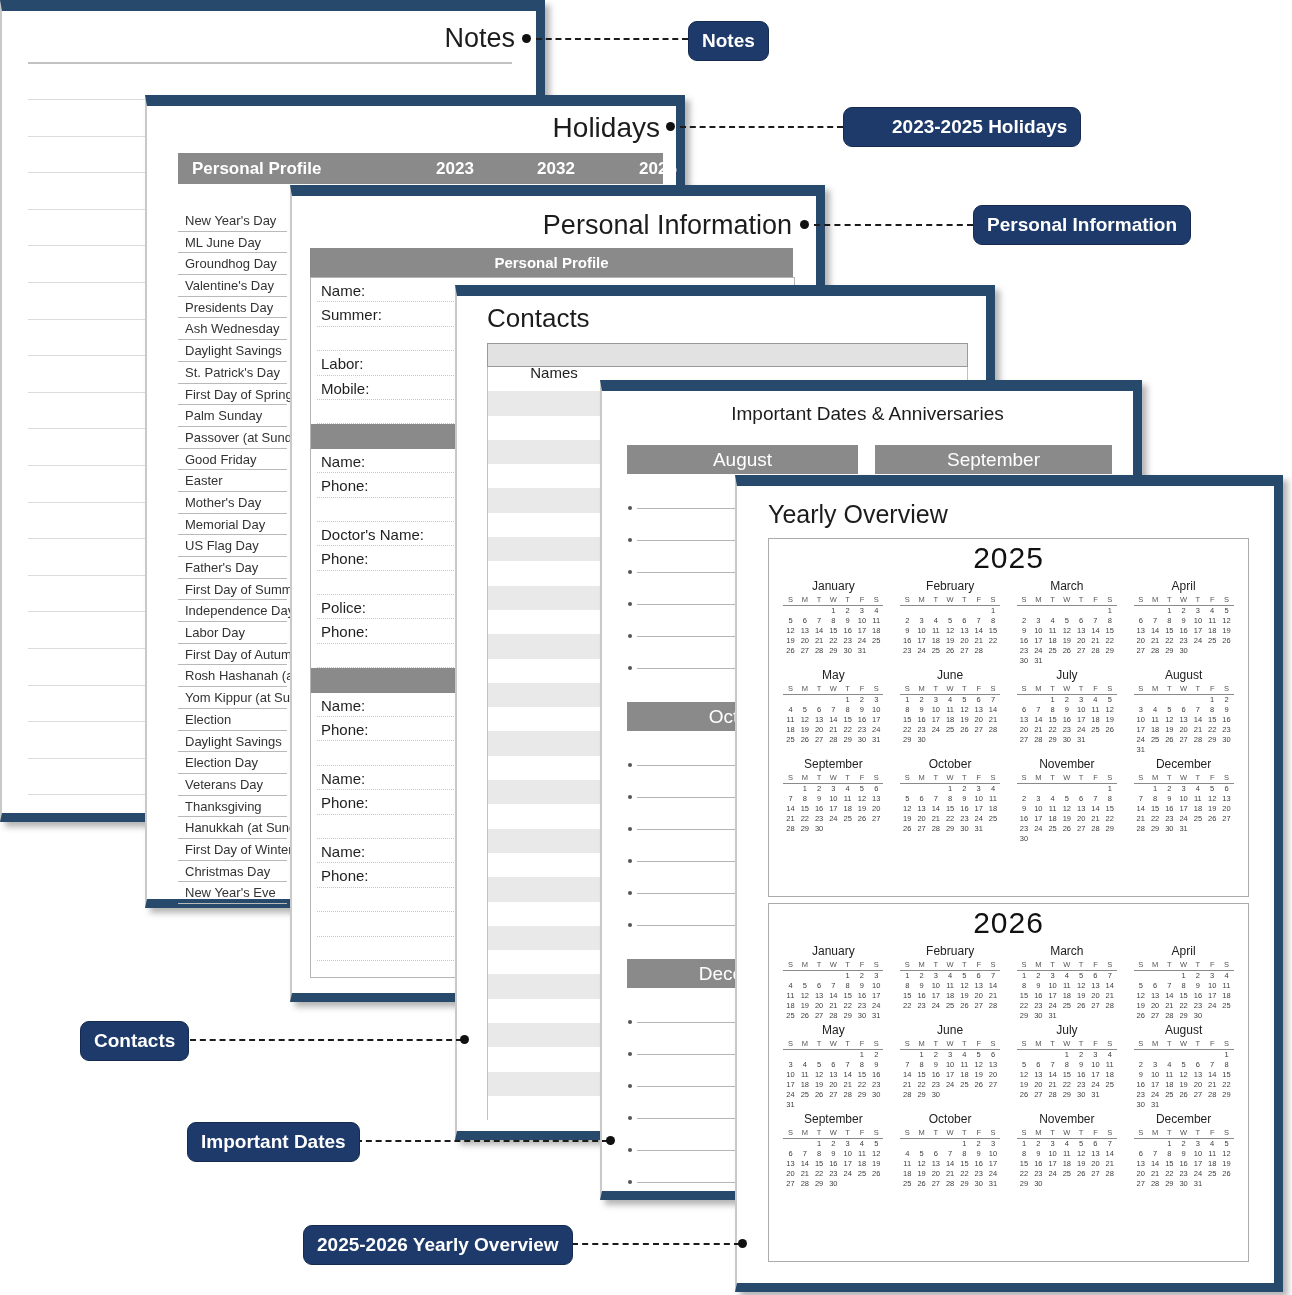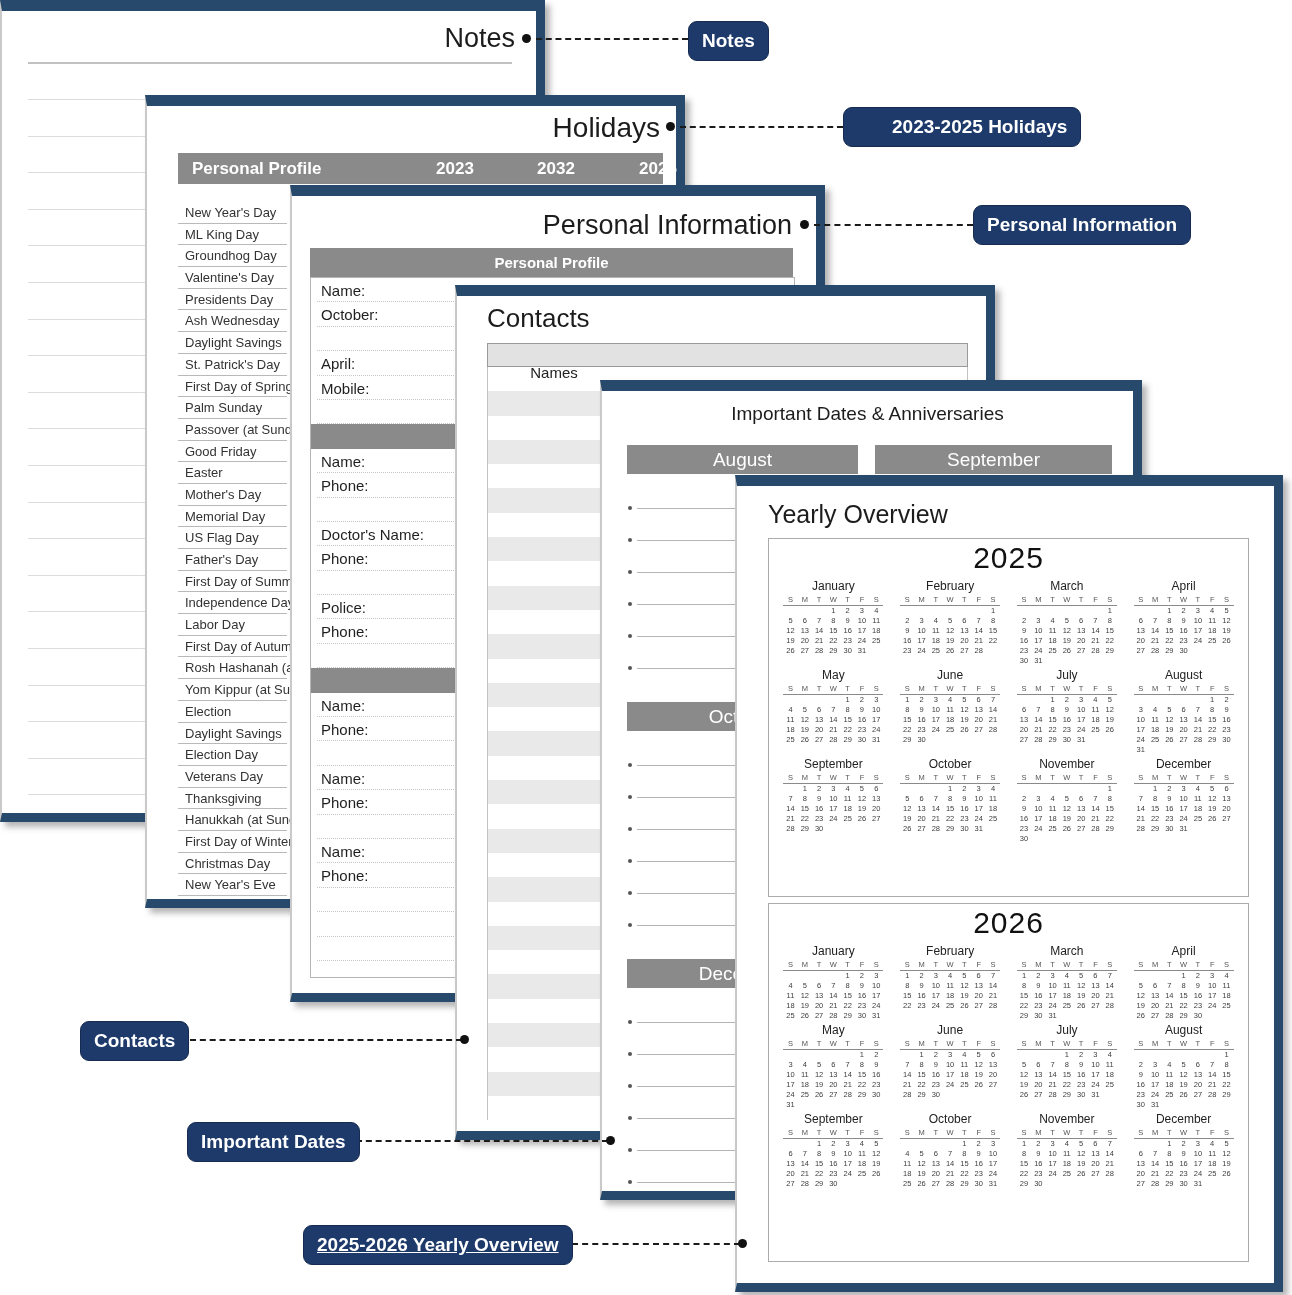--- a/index.html
+++ b/index.html
@@ -29,21 +29,21 @@
   #notes-topline{position:absolute;left:26px;top:51px;width:484px;border-top:2px solid #c2c2c2;}
   #notes-ruled-lines{position:absolute;left:26px;top:88px;width:484px;height:712px;}
   .ruled-line{position:absolute;left:0;width:484px;border-top:1.5px solid #dcdcdc;}
 
   
   .gray-bar{background:#8a8a8a;color:#fff;}
   #holidays-bar{position:absolute;left:31px;top:47px;width:485px;height:31px;}
   .hb-label{position:absolute;left:14px;top:6px;font-size:17px;font-weight:bold;}
   .hb-year{position:absolute;top:6px;width:80px;text-align:center;font-size:17px;font-weight:bold;}
   .hb-y0{left:237px;} .hb-y1{left:338px;} .hb-y2{left:440px;}
-  #holiday-rows{position:absolute;left:31px;top:96px;width:109px;}
+  #holiday-rows{position:absolute;left:31px;top:104px;width:109px;}
   .holiday-row{height:21.7px;position:relative;}
   .holiday-row::after{content:"";position:absolute;left:0;bottom:0;width:109px;
                       border-bottom:1px solid #b9b9b9;}
   .holiday-name{position:absolute;left:7px;top:3px;font-size:13px;color:#333;white-space:nowrap;}
 
   
   #personal-bar{position:absolute;left:18px;top:52px;width:483px;height:29px;
                 text-align:center;font-size:15px;font-weight:bold;line-height:29px;}
   #pi-box{position:absolute;left:18px;top:81px;width:485px;height:701px;
           border:1px solid #b5b5b5;box-sizing:border-box;overflow:hidden;}
@@ -89,21 +89,21 @@
 
   
   .badge{position:absolute;background:#1d3a6a;color:#fff;font-weight:bold;font-size:19px;
          padding:8px 13px;border-radius:9px;z-index:30;white-space:nowrap;
          border:1px solid #152b50;}
   #badge-notes   {left:688px;top:21px;}
   #badge-holidays{left:843px;top:107px;padding-left:48px;}
   #badge-personal{left:973px;top:205px;}
   #badge-contacts{left:80px; top:1021px;}
   #badge-impdates{left:187px;top:1122px;}
-  #badge-yearly  {left:303px;top:1225px;text-decoration:underline;}
+  #badge-yearly  {left:303px;top:1225px;}
 
   .dash{position:absolute;border-top:2px dashed #1b1b1b;z-index:25;}
   .dot{position:absolute;width:9px;height:9px;border-radius:50%;background:#111;z-index:26;}
   #dash-notes   {left:536px;top:38px;  width:152px;}  #dot-notes   {left:522px;top:34px;}
   #dash-holidays{left:680px;top:126px; width:163px;}  #dot-holidays{left:666px;top:122px;}
   #dash-personal{left:814px;top:224px; width:159px;}  #dot-personal{left:800px;top:220px;}
   #dash-contacts{left:190px;top:1039px;width:272px;}  #dot-contacts{left:460px;top:1035px;}
   #dash-impdates{left:356px;top:1140px;width:252px;}  #dot-impdates{left:606px;top:1136px;}
   #dash-yearly  {left:572px;top:1243px;width:168px;}  #dot-yearly  {left:738px;top:1239px;}
 </style>
@@ -143,21 +143,21 @@
     <span class="hb-label">Personal Profile</span>
     <span class="hb-year hb-y0">2023</span>
     <span class="hb-year hb-y1">2032</span>
     <span class="hb-year hb-y2">2025</span>
   </div>
   <div id="holiday-rows">
       <div class="holiday-row">
         <span class="holiday-name">New Year's Day</span>
       </div>
       <div class="holiday-row">
-        <span class="holiday-name">ML King Day</span>
+        <span class="holiday-name">ML June Day</span>
       </div>
       <div class="holiday-row">
         <span class="holiday-name">Groundhog Day</span>
       </div>
       <div class="holiday-row">
         <span class="holiday-name">Valentine's Day</span>
       </div>
       <div class="holiday-row">
         <span class="holiday-name">Presidents Day</span>
       </div>
@@ -246,25 +246,25 @@
 </div>
 
 <div class="page" id="page-personal">
   <div class="page-title" id="personal-title">Personal Information</div>
   <div class="gray-bar" id="personal-bar">Personal Profile</div>
   <div id="pi-box">
       <div class="pi-row">
         <span class="pi-label">Name:</span>
       </div>
       <div class="pi-row">
-        <span class="pi-label">October:</span>
+        <span class="pi-label">Summer:</span>
       </div>
       <div class="pi-row"></div>
       <div class="pi-row">
-        <span class="pi-label">April:</span>
+        <span class="pi-label">Labor:</span>
       </div>
       <div class="pi-row">
         <span class="pi-label">Mobile:</span>
       </div>
       <div class="pi-row"></div>
       <div class="pi-divider"></div>
       <div class="pi-row">
         <span class="pi-label">Name:</span>
       </div>
       <div class="pi-row">

